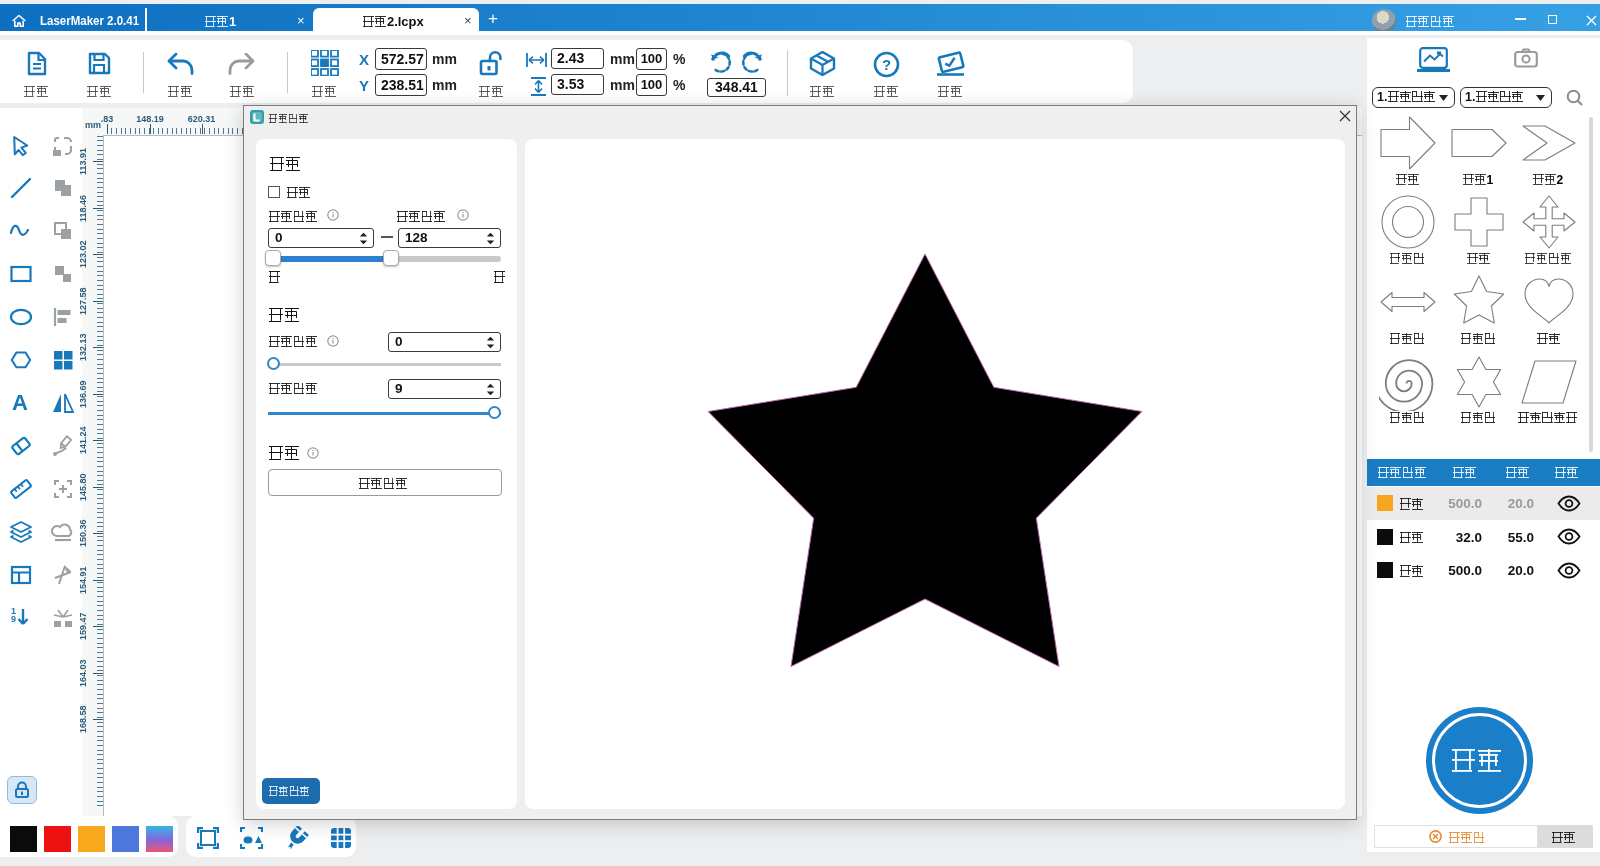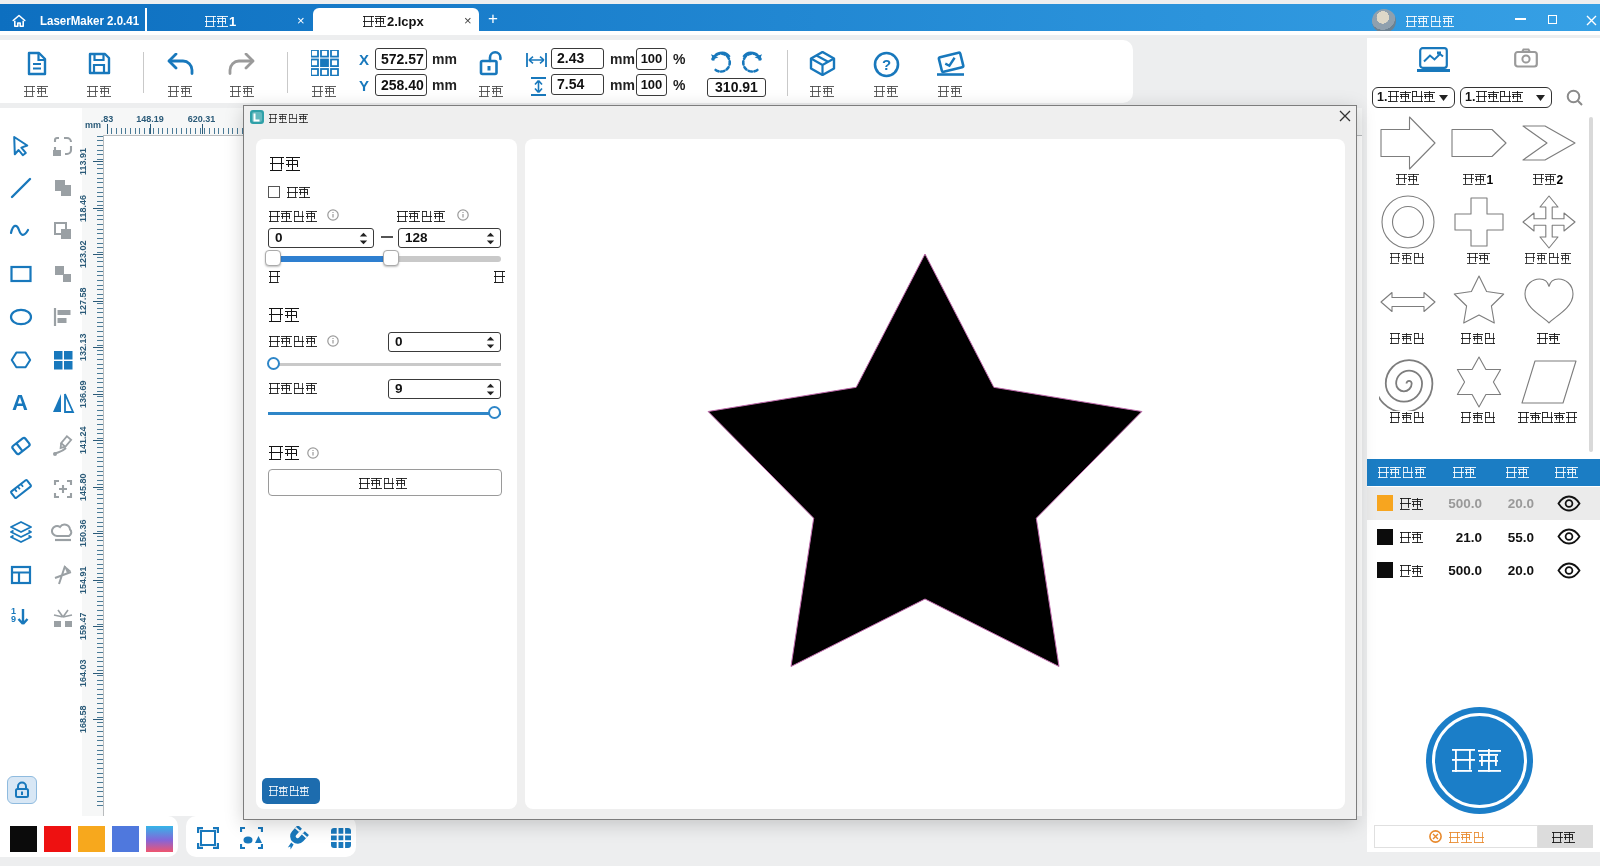--- a/index.html
+++ b/index.html
@@ -86,56 +86,56 @@
     <rect x="10" y="9.5" width="7" height="6.6" fill="#1878bc" stroke="#1878bc" stroke-width="1.8"></rect>
     <rect x="20" y="9.5" width="7" height="6.6" fill="none" stroke="#1878bc" stroke-width="1.8"></rect>
     <rect x="0" y="19.0" width="7" height="6.6" fill="none" stroke="#1878bc" stroke-width="1.8"></rect>
     <rect x="10" y="19.0" width="7" height="6.6" fill="none" stroke="#1878bc" stroke-width="1.8"></rect>
     <rect x="20" y="19.0" width="7" height="6.6" fill="none" stroke="#1878bc" stroke-width="1.8"></rect>
   </svg>
 <div class="abs" style="left:311.0px;top:84px;width:26px;font-size:13px;text-align:center;white-space:nowrap"><i class="z dg"></i><i class="z dg"></i></div>
 <div class="abs" style="left:359px;top:51px;font-size:15px;font-weight:bold;color:#1878bc">X</div>
 <div class="abs" style="left:359px;top:77px;font-size:15px;font-weight:bold;color:#1878bc">Y</div>
 <div class="abs" style="left:375px;top:48px;width:52px;height:22px;background:#fff;border:1px solid #3a3a3a;border-radius:3px;font-size:14px;font-weight:bold;color:#111;line-height:20px;padding-left:5px">572.57</div>
-<div class="abs" style="left:375px;top:74px;width:52px;height:22px;background:#fff;border:1px solid #3a3a3a;border-radius:3px;font-size:14px;font-weight:bold;color:#111;line-height:20px;padding-left:5px">258.40</div>
+<div class="abs" style="left:375px;top:74px;width:52px;height:22px;background:#fff;border:1px solid #3a3a3a;border-radius:3px;font-size:14px;font-weight:bold;color:#111;line-height:20px;padding-left:5px">238.51</div>
 <div class="abs" style="left:432px;top:51px;font-size:14px;font-weight:bold;color:#222">mm</div>
 <div class="abs" style="left:432px;top:77px;font-size:14px;font-weight:bold;color:#222">mm</div>
 <svg class="abs" style="left:478px;top:50px" width="27" height="27" viewBox="0 0 27 27">
     <path d="M12 11V7.5a5.2 5.2 0 0 1 10.4 0V9" fill="none" stroke="#1878bc" stroke-width="2.6" stroke-linecap="round"></path>
     <rect x="3" y="11" width="15.5" height="13" rx="1.5" fill="none" stroke="#1878bc" stroke-width="2.6"></rect>
     <rect x="9.5" y="16" width="3" height="4.5" fill="#1878bc"></rect>
   </svg>
 <div class="abs" style="left:478.0px;top:84px;width:26px;font-size:13px;text-align:center;white-space:nowrap"><i class="z dg"></i><i class="z dg"></i></div>
 <svg class="abs" style="left:526px;top:53px" width="21" height="14" viewBox="0 0 21 14">
     <path d="M1 0v14M20 0v14" stroke="#1878bc" stroke-width="1.8"></path>
     <path d="M3 7h15M3 7l4-3.4M3 7l4 3.4M18 7l-4-3.4M18 7l-4 3.4" stroke="#1878bc" stroke-width="1.6" fill="none"></path>
   </svg>
 <div class="abs" style="left:551px;top:48px;width:53px;height:21px;background:#fff;border:1px solid #3a3a3a;border-radius:3px;font-size:14px;font-weight:bold;color:#111;line-height:19px;padding-left:5px">2.43</div>
 <div class="abs" style="left:610px;top:51px;font-size:14px;font-weight:bold;color:#222">mm</div>
 <div class="abs" style="left:636px;top:48px;width:31px;height:22px;background:#fff;border:1px solid #3a3a3a;border-radius:3px;font-size:13px;font-weight:bold;color:#111;line-height:20px;text-align:center">100</div>
 <div class="abs" style="left:673px;top:51px;font-size:14px;font-weight:bold;color:#222">%</div>
 <svg class="abs" style="left:531px;top:77px" width="15" height="19" viewBox="0 0 15 19">
     <path d="M0 1h15M0 18h15" stroke="#1878bc" stroke-width="1.8"></path>
     <path d="M7.5 3.5v12M7.5 3.5 4 7.5M7.5 3.5l3.5 4M7.5 15.5 4 11.5M7.5 15.5l3.5-4" stroke="#1878bc" stroke-width="1.6" fill="none"></path>
   </svg>
-<div class="abs" style="left:551px;top:74px;width:53px;height:21px;background:#fff;border:1px solid #3a3a3a;border-radius:3px;font-size:14px;font-weight:bold;color:#111;line-height:19px;padding-left:5px">7.54</div>
+<div class="abs" style="left:551px;top:74px;width:53px;height:21px;background:#fff;border:1px solid #3a3a3a;border-radius:3px;font-size:14px;font-weight:bold;color:#111;line-height:19px;padding-left:5px">3.53</div>
 <div class="abs" style="left:610px;top:77px;font-size:14px;font-weight:bold;color:#222">mm</div>
 <div class="abs" style="left:636px;top:74px;width:31px;height:22px;background:#fff;border:1px solid #3a3a3a;border-radius:3px;font-size:13px;font-weight:bold;color:#111;line-height:20px;text-align:center">100</div>
 <div class="abs" style="left:673px;top:77px;font-size:14px;font-weight:bold;color:#222">%</div>
 <svg class="abs" style="left:709px;top:50px" width="23" height="25" viewBox="0 0 23 25">
     <path d="M3.5 9A9 9 0 1 1 6 19.5" fill="none" stroke="#1878bc" stroke-width="2.6" stroke-linecap="round" stroke-dasharray="3.2 2.6"></path>
     <path d="M4 10.5A9 9 0 0 1 20.5 7" fill="none" stroke="#1878bc" stroke-width="2.6"></path>
     <path d="M2 4.2 4.2 9.6l5.2-2.4z" fill="#1878bc"></path>
   </svg>
 <svg class="abs" style="left:741px;top:50px" width="23" height="25" viewBox="0 0 23 25">
     <path d="M19.5 9A9 9 0 1 0 17 19.5" fill="none" stroke="#1878bc" stroke-width="2.6" stroke-linecap="round" stroke-dasharray="3.2 2.6"></path>
     <path d="M19 10.5A9 9 0 0 0 2.5 7" fill="none" stroke="#1878bc" stroke-width="2.6"></path>
     <path d="M21 4.2 18.8 9.6l-5.2-2.4z" fill="#1878bc"></path>
   </svg>
-<div class="abs" style="left:707px;top:78px;width:59px;height:19px;background:#fff;border:1px solid #3a3a3a;border-radius:3px;font-size:14px;font-weight:bold;color:#111;line-height:17px;text-align:center">310.91</div>
+<div class="abs" style="left:707px;top:78px;width:59px;height:19px;background:#fff;border:1px solid #3a3a3a;border-radius:3px;font-size:14px;font-weight:bold;color:#111;line-height:17px;text-align:center">348.41</div>
 <div class="abs" style="left:787px;top:50px;width:1px;height:46px;background:#c9c9c9"></div>
 <svg class="abs" style="left:809px;top:51px" width="27" height="25" viewBox="0 0 27 25">
     <path d="M13.5 1 25 7.5v10L13.5 24 2 17.5v-10z" fill="none" stroke="#1878bc" stroke-width="2.4" stroke-linejoin="round"></path>
     <path d="M2 7.5l11.5 6.5L25 7.5M13.5 14V24" fill="none" stroke="#1878bc" stroke-width="2.2"></path>
     <path d="M7.5 4.5l11.5 6.3" fill="none" stroke="#1878bc" stroke-width="2.2"></path>
   </svg>
 <div class="abs" style="left:809.0px;top:84px;width:26px;font-size:13px;text-align:center;white-space:nowrap"><i class="z dg"></i><i class="z dg"></i></div>
 <svg class="abs" style="left:873px;top:51px" width="27" height="27" viewBox="0 0 27 27">
     <circle cx="13.5" cy="13.5" r="11.5" fill="none" stroke="#1878bc" stroke-width="2.6"></circle>
     <text x="13.5" y="18.5" font-family="Liberation Sans,sans-serif" font-size="15" font-weight="bold" fill="#1878bc" text-anchor="middle">?</text>
@@ -407,21 +407,21 @@
 <div class="abs" style="left:1399px;top:496.5px;font-size:13px;font-weight:bold"><i class="z bk"></i><i class="z bk"></i></div>
 <div class="abs" style="left:1432px;top:496.0px;width:50px;text-align:right;font-size:13.5px;font-weight:bold;color:#999">500.0</div>
 <div class="abs" style="left:1494px;top:496.0px;width:40px;text-align:right;font-size:13.5px;font-weight:bold;color:#999">20.0</div>
 <svg class="abs" style="left:1557px;top:494.5px" width="24" height="17" viewBox="0 0 24 17">
     <path d="M1.5 8.5C5 3 8 1.5 12 1.5S19 3 22.5 8.5C19 14 16 15.5 12 15.5S5 14 1.5 8.5Z" fill="none" stroke="#111" stroke-width="1.8"></path>
     <circle cx="12" cy="8.5" r="3.4" fill="none" stroke="#111" stroke-width="1.8"></circle>
   </svg>
 <div class="abs" style="left:1367px;top:520px;width:233px;height:33.5px;background:#fff"></div>
 <div class="abs" style="left:1377px;top:528.5px;width:16px;height:16px;background:#0c0c0c"></div>
 <div class="abs" style="left:1399px;top:530px;font-size:13px;font-weight:bold"><i class="z bk"></i><i class="z bk"></i></div>
-<div class="abs" style="left:1432px;top:529.5px;width:50px;text-align:right;font-size:13.5px;font-weight:bold;color:#111">21.0</div>
+<div class="abs" style="left:1432px;top:529.5px;width:50px;text-align:right;font-size:13.5px;font-weight:bold;color:#111">32.0</div>
 <div class="abs" style="left:1494px;top:529.5px;width:40px;text-align:right;font-size:13.5px;font-weight:bold;color:#111">55.0</div>
 <svg class="abs" style="left:1557px;top:528px" width="24" height="17" viewBox="0 0 24 17">
     <path d="M1.5 8.5C5 3 8 1.5 12 1.5S19 3 22.5 8.5C19 14 16 15.5 12 15.5S5 14 1.5 8.5Z" fill="none" stroke="#111" stroke-width="1.8"></path>
     <circle cx="12" cy="8.5" r="3.4" fill="none" stroke="#111" stroke-width="1.8"></circle>
   </svg>
 <div class="abs" style="left:1367px;top:553.5px;width:233px;height:33.5px;background:#fff"></div>
 <div class="abs" style="left:1377px;top:562.0px;width:16px;height:16px;background:#0c0c0c"></div>
 <div class="abs" style="left:1399px;top:563.5px;font-size:13px;font-weight:bold"><i class="z bk"></i><i class="z bk"></i></div>
 <div class="abs" style="left:1432px;top:563.0px;width:50px;text-align:right;font-size:13.5px;font-weight:bold;color:#111">500.0</div>
 <div class="abs" style="left:1494px;top:563.0px;width:40px;text-align:right;font-size:13.5px;font-weight:bold;color:#111">20.0</div>

